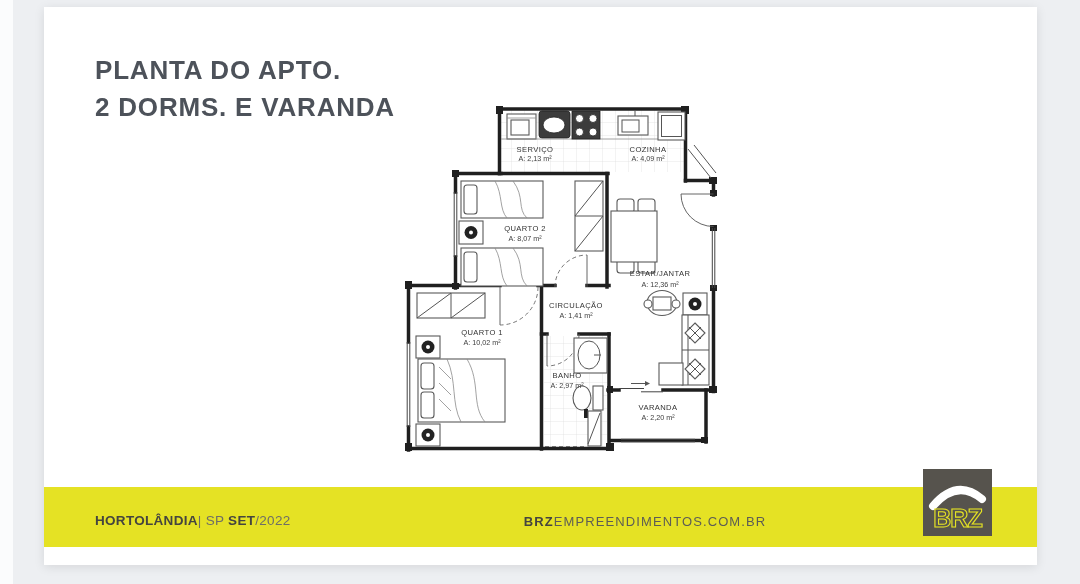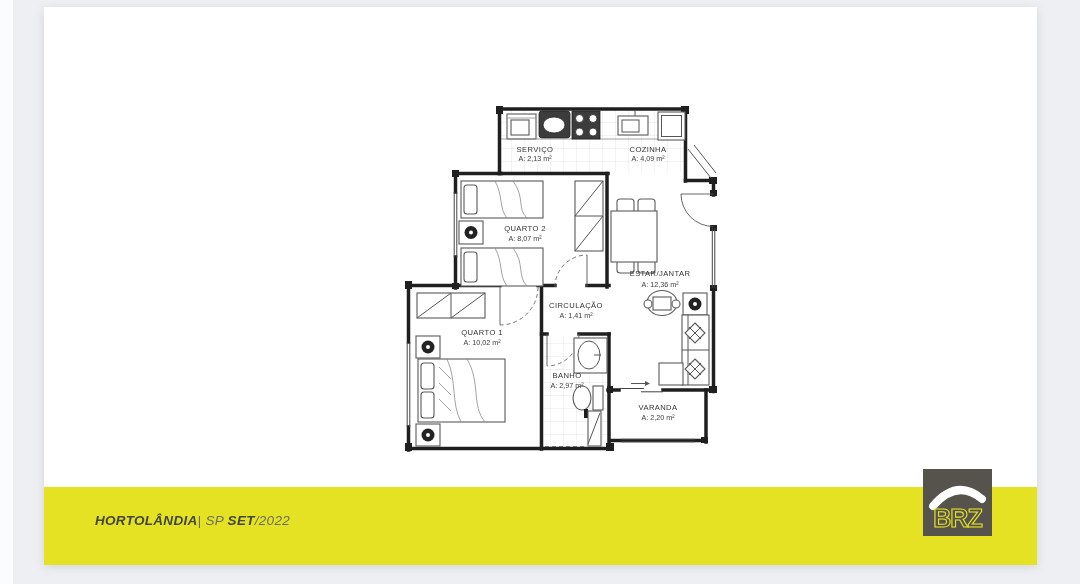--- a/index.html
+++ b/index.html
@@ -12,23 +12,22 @@
   .page-card{
     position:absolute;left:44px;top:7px;width:993px;height:558px;
     background:#ffffff;box-shadow:0 2px 10px rgba(0,0,0,0.10);
   }
   .page-title{
     position:absolute;left:95px;top:52px;
     color:#4d525a;font-weight:bold;font-size:26px;line-height:37px;letter-spacing:0.8px;
   }
   .plan-wrap{position:absolute;left:395px;top:97px;width:390px;height:365px;}
   .footer-bar{
-    position:absolute;left:44px;top:487px;width:993px;height:78px;
+    position:absolute;left:44px;top:487px;width:993px;height:60px;
     background:#e5e224;
-    font-style:italic;
   }
   .footer-left{
     position:absolute;left:51px;top:26px;
     font-size:13.5px;color:#6e6e66;letter-spacing:0.3px;white-space:nowrap;
   }
   .footer-left b{color:#45453f;font-weight:bold;}
   .footer-center{
     position:absolute;left:601px;top:27px;transform:translateX(-50%);
     font-size:13px;color:#5d5d55;letter-spacing:1.1px;white-space:nowrap;
   }
@@ -52,20 +51,22 @@
   .room-area{font-family:"Liberation Sans",sans-serif;font-size:7.2px;fill:#3c3c3c;}
 </style>
 </head>
 <body>
 
 <div class="left-white-strip"></div>
 
 <div class="page-card"></div>
 
 <div class="page-title">
+  <div>PLANTA DO APTO.</div>
+  <div>2 DORMS. E VARANDA</div>
 </div>
 
 <div class="plan-wrap">
 <svg width="390" height="365" viewBox="0 0 390 365" xmlns="http://www.w3.org/2000/svg">
   <defs>
     <pattern id="tile" width="13" height="13" patternUnits="userSpaceOnUse">
       <path d="M13,0 V13 H0" fill="none" stroke="#ddd" stroke-width="0.7"></path>
     </pattern>
   </defs>
 
@@ -328,20 +329,23 @@
       <text class="room-area" x="263" y="323">A: 2,20 m²</text>
     </g>
   </g>
 </svg>
 </div>
 
 <div class="footer-bar">
   <div class="footer-left">
     <b>HORTOLÂNDIA</b><span>| SP </span><b>SET</b><span>/2022</span>
   </div>
+  <div class="footer-center">
+    <b>BRZ</b><span>EMPREENDIMENTOS.COM.BR</span>
+  </div>
 </div>
 
 <div class="brz-logo">
   <svg width="69" height="67" viewBox="0 0 69 67" xmlns="http://www.w3.org/2000/svg">
     <path d="M10,37 Q34,9 59,30" stroke="#ffffff" stroke-width="8" stroke-linecap="round" fill="none"></path>
     <text x="34.5" y="58" text-anchor="middle" font-family="Liberation Sans, sans-serif" font-size="25" font-weight="bold" fill="none" stroke="#e5e224" stroke-width="1.1" letter-spacing="-1">BRZ</text>
   </svg>
 </div>
 
 </body></html>

